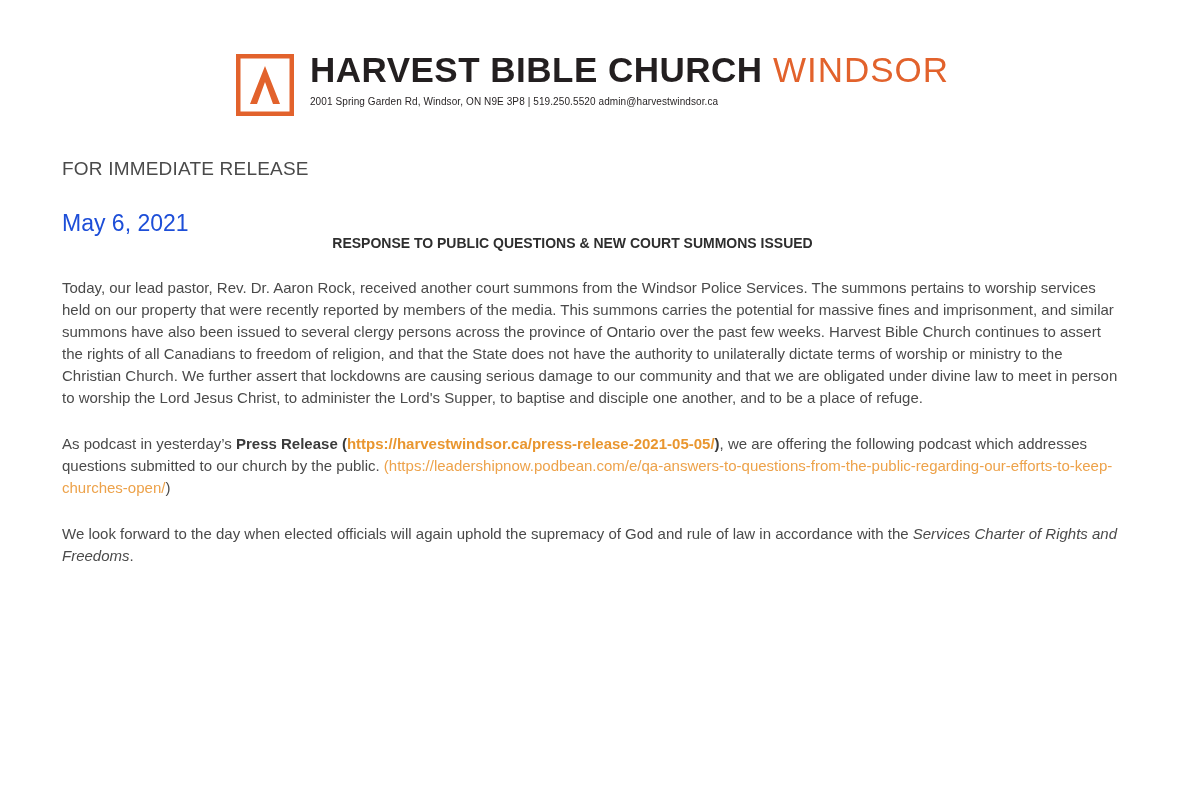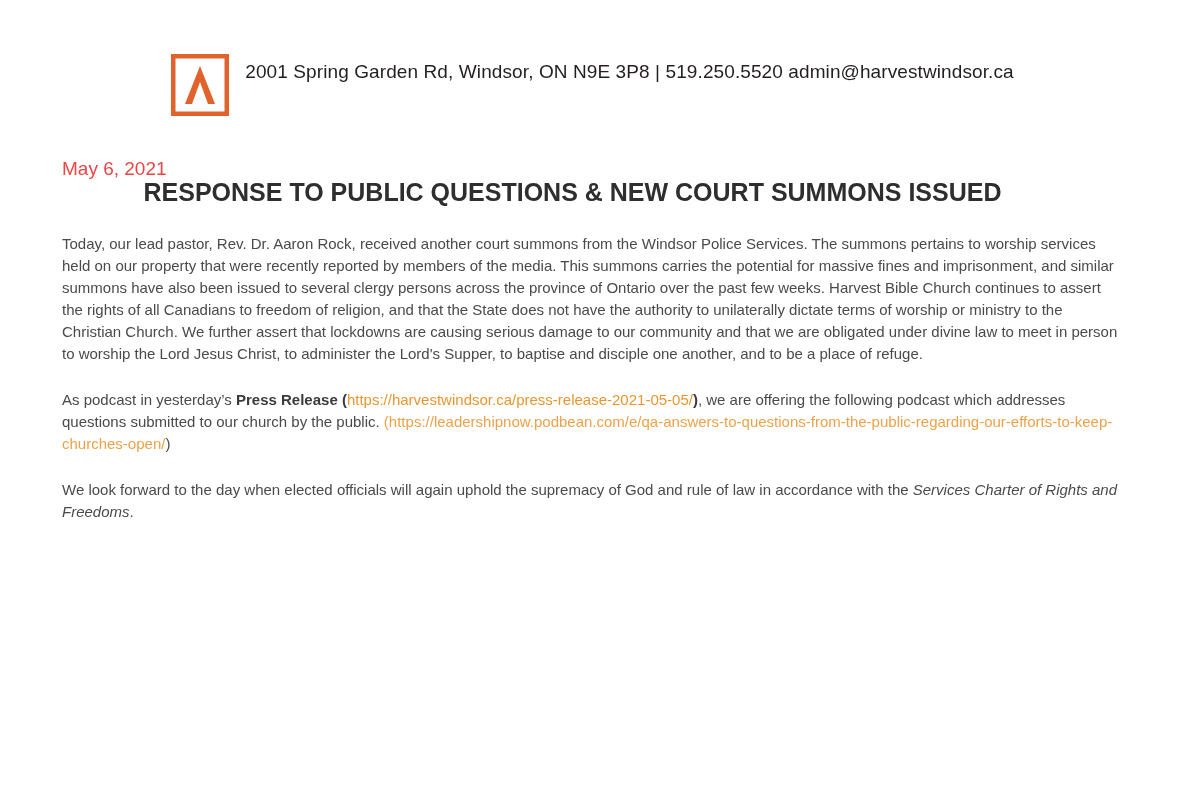--- a/index.html
+++ b/index.html
@@ -53,44 +53,44 @@
   .logo-title .dark {
     color: #231f20;
   }
   .logo-title .accent {
     color: #e2622c;
     font-weight: normal;
     letter-spacing: 1px;
   }
   .logo-sub {
     margin-top: 9px;
-    font-size: 19px;
+    font-size: 10px;
     color: #231f20;
     letter-spacing: 0.1px;
     white-space: nowrap;
   }
 
   
   .content {
     padding: 0 62px;
     margin-top: 42px;
   }
   .release-line {
     font-size: 19px;
     color: #4a4a4a;
     letter-spacing: 0.2px;
   }
   .date-line {
-    font-size: 19px;
-    color: #ef4444;
+    font-size: 23px;
+    color: #1d4ed8;
     margin-top: 30px;
   }
   .doc-title {
     text-align: center;
-    font-size: 25px;
+    font-size: 14px;
     font-weight: bold;
     color: #2e2e2e;
     margin-top: -2px;
     margin-bottom: 0;
     padding-right: 40px;
   }
   p.body-para {
     font-size: 15px;
     line-height: 1.47;
     color: #4a4a4a;
@@ -101,21 +101,21 @@
   }
   .bold {
     font-weight: bold;
     color: #3b3b3b;
   }
   .link {
     color: #e2872c;
     text-decoration: none;
   }
   .link.bold-link {
-    font-weight: normal;
+    font-weight: bold;
     color: #e9962f;
   }
   .link.plain {
     color: #eda24a;
     font-weight: normal;
   }
   .ital {
     font-style: italic;
   }
 </style>
@@ -125,27 +125,32 @@
 <div class="page">
 
   <div class="letterhead">
     <div class="logo-block">
       <svg class="logo-mark" viewBox="0 0 58 62">
         <rect x="2" y="2" width="54" height="58" fill="none" stroke="#e2622c" stroke-width="5"></rect>
         <path d="M29 12 L44 50 L37 50 L29 28 L21 50 L14 50 Z" fill="#e2622c"></path>
         <rect x="26" y="36" width="6" height="14" fill="#ffffff"></rect>
       </svg>
       <div class="logo-text-block">
+        <div class="logo-title">
+          <span class="dark">HARVEST BIBLE CHURCH</span>
+          <span class="accent">WINDSOR</span>
+        </div>
         <div class="logo-sub">2001 Spring Garden Rd, Windsor, ON   N9E 3P8 | 519.250.5520 admin@harvestwindsor.ca</div>
       </div>
     </div>
   </div>
 
   <div class="content">
 
+    <div class="release-line">FOR IMMEDIATE RELEASE</div>
 
     <div class="date-line">May 6, 2021</div>
 
     <div class="doc-title">RESPONSE TO PUBLIC QUESTIONS &amp; NEW COURT SUMMONS ISSUED</div>
 
     <p class="body-para first">Today, our lead pastor, Rev. Dr. Aaron Rock, received another court summons from the Windsor Police Services. The summons pertains to worship services held on our property that were recently reported by members of the media. This summons carries the potential for massive fines and imprisonment, and similar summons have also been issued to several clergy persons across the province of Ontario over the past few weeks. Harvest Bible Church continues to assert the rights of all Canadians to freedom of religion, and that the State does not have the authority to unilaterally dictate terms of worship or ministry to the Christian Church. We further assert that lockdowns are causing serious damage to our community and that we are obligated under divine law to meet in person to worship the Lord Jesus Christ, to administer the Lord's Supper, to baptise and disciple one another, and to be a place of refuge.</p>
 
     <p class="body-para">
       <span>As podcast in yesterday’s </span><span class="bold">Press Release (</span><a class="link bold-link" href="#">https://harvestwindsor.ca/press-release-2021-05-05/</a><span class="bold">)</span><span>, we are offering the following podcast which addresses questions submitted to our church by the public.</span>
       <span class="link plain">(</span><a class="link plain" href="#">https://leadershipnow.podbean.com/e/qa-answers-to-questions-from-the-public-regarding-our-efforts-to-keep-churches-open/</a><span>)</span>

